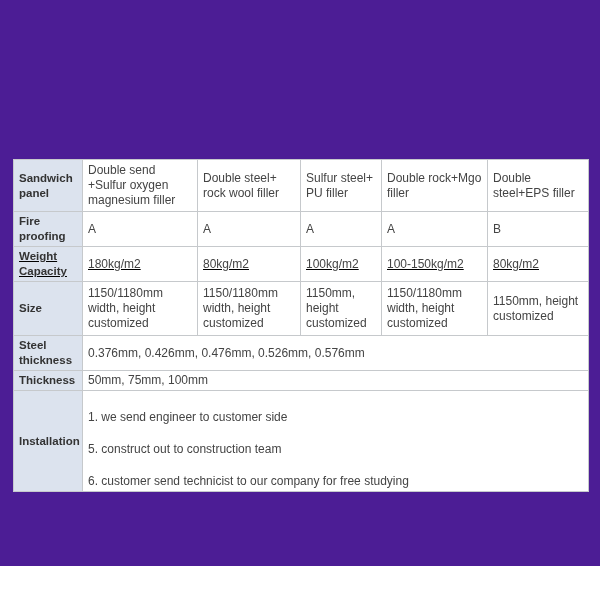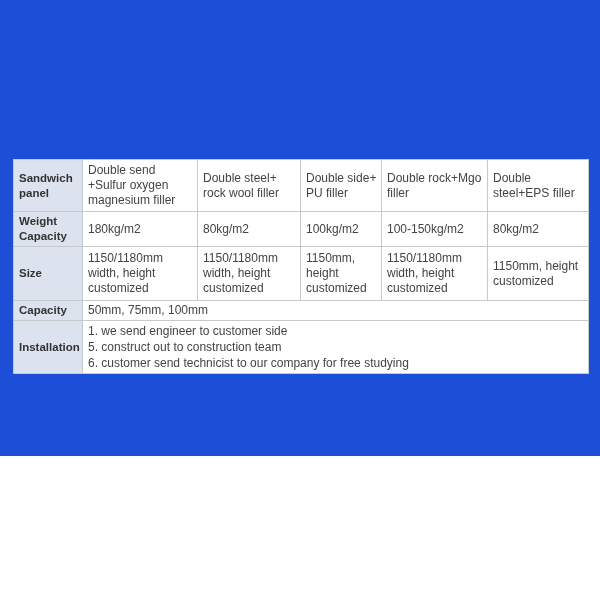--- a/index.html
+++ b/index.html
@@ -4,22 +4,22 @@
 <style>
   html, body {
     margin: 0;
     padding: 0;
     background: #ffffff;
     font-family: "Liberation Sans", sans-serif;
   }
   .canvas {
     position: relative;
     width: 600px;
-    height: 456px;
-    background: #1d4ed8;
+    height: 566px;
+    background: #4c1d95;
     overflow: hidden;
   }
   table.spec-table {
     position: absolute;
     left: 13px;
     top: 159px;
     width: 575px;
     border-collapse: collapse;
     table-layout: fixed;
   }
@@ -42,73 +42,85 @@
     background: #ffffff;
     color: #444444;
     font-size: 12px;
     font-weight: normal;
     text-align: left;
     padding: 2px 3px 2px 5px;
     line-height: 15px;
   }
   tr.r1 { height: 52px; }
   tr.r2 { height: 35px; }
-  tr.r3 { height: 35px; }
+  tr.r3 { height: 35px; text-decoration: underline; }
   tr.r4 { height: 54px; }
   tr.r5 { height: 35px; }
   tr.r6 { height: 20px; }
   tr.r7 { height: 51px; }
-  .line { line-height: 16px; }
+  .line { line-height: 16px; margin-top: 16px; }
 </style>
 </head>
 <body>
 
 <div class="canvas">
   <table class="spec-table">
     <colgroup>
       <col style="width:69px">
       <col style="width:115px">
       <col style="width:103px">
       <col style="width:81px">
       <col style="width:106px">
       <col style="width:101px">
     </colgroup>
 
     <tbody>
         <tr class="r1">
       <th>Sandwich panel</th>
       <td>Double send +Sulfur oxygen magnesium filler</td>
       <td>Double steel+ rock wool filler</td>
-      <td>Double side+ PU filler</td>
+      <td>Sulfur steel+ PU filler</td>
       <td>Double rock+Mgo filler</td>
       <td>Double steel+EPS filler</td>
     </tr>
 
+    <tr class="r2">
+      <th>Fire proofing</th>
+      <td>A</td>
+      <td>A</td>
+      <td>A</td>
+      <td>A</td>
+      <td>B</td>
+    </tr>
 
     <tr class="r3">
       <th>Weight Capacity</th>
       <td>180kg/m2</td>
       <td>80kg/m2</td>
       <td>100kg/m2</td>
       <td>100-150kg/m2</td>
       <td>80kg/m2</td>
     </tr>
 
     <tr class="r4">
       <th>Size</th>
       <td>1150/1180mm width, height customized</td>
       <td>1150/1180mm width, height customized</td>
       <td>1150mm, height customized</td>
       <td>1150/1180mm width, height customized</td>
       <td>1150mm, height customized</td>
     </tr>
 
+    <tr class="r5">
+      <th>Steel thickness</th>
+      <td colspan="5">0.376mm, 0.426mm, 0.476mm, 0.526mm, 0.576mm</td>
+    </tr>
 
     <tr class="r6">
-      <th>Capacity</th>
+      <th>Thickness</th>
       <td colspan="5">50mm, 75mm, 100mm</td>
     </tr>
 
     <tr class="r7">
       <th>Installation</th>
       <td colspan="5">
         <div class="line">1. we send engineer to customer side</div>
         <div class="line">5. construct out to construction team</div>
         <div class="line">6. customer send technicist to our company for free studying</div>
       </td>

